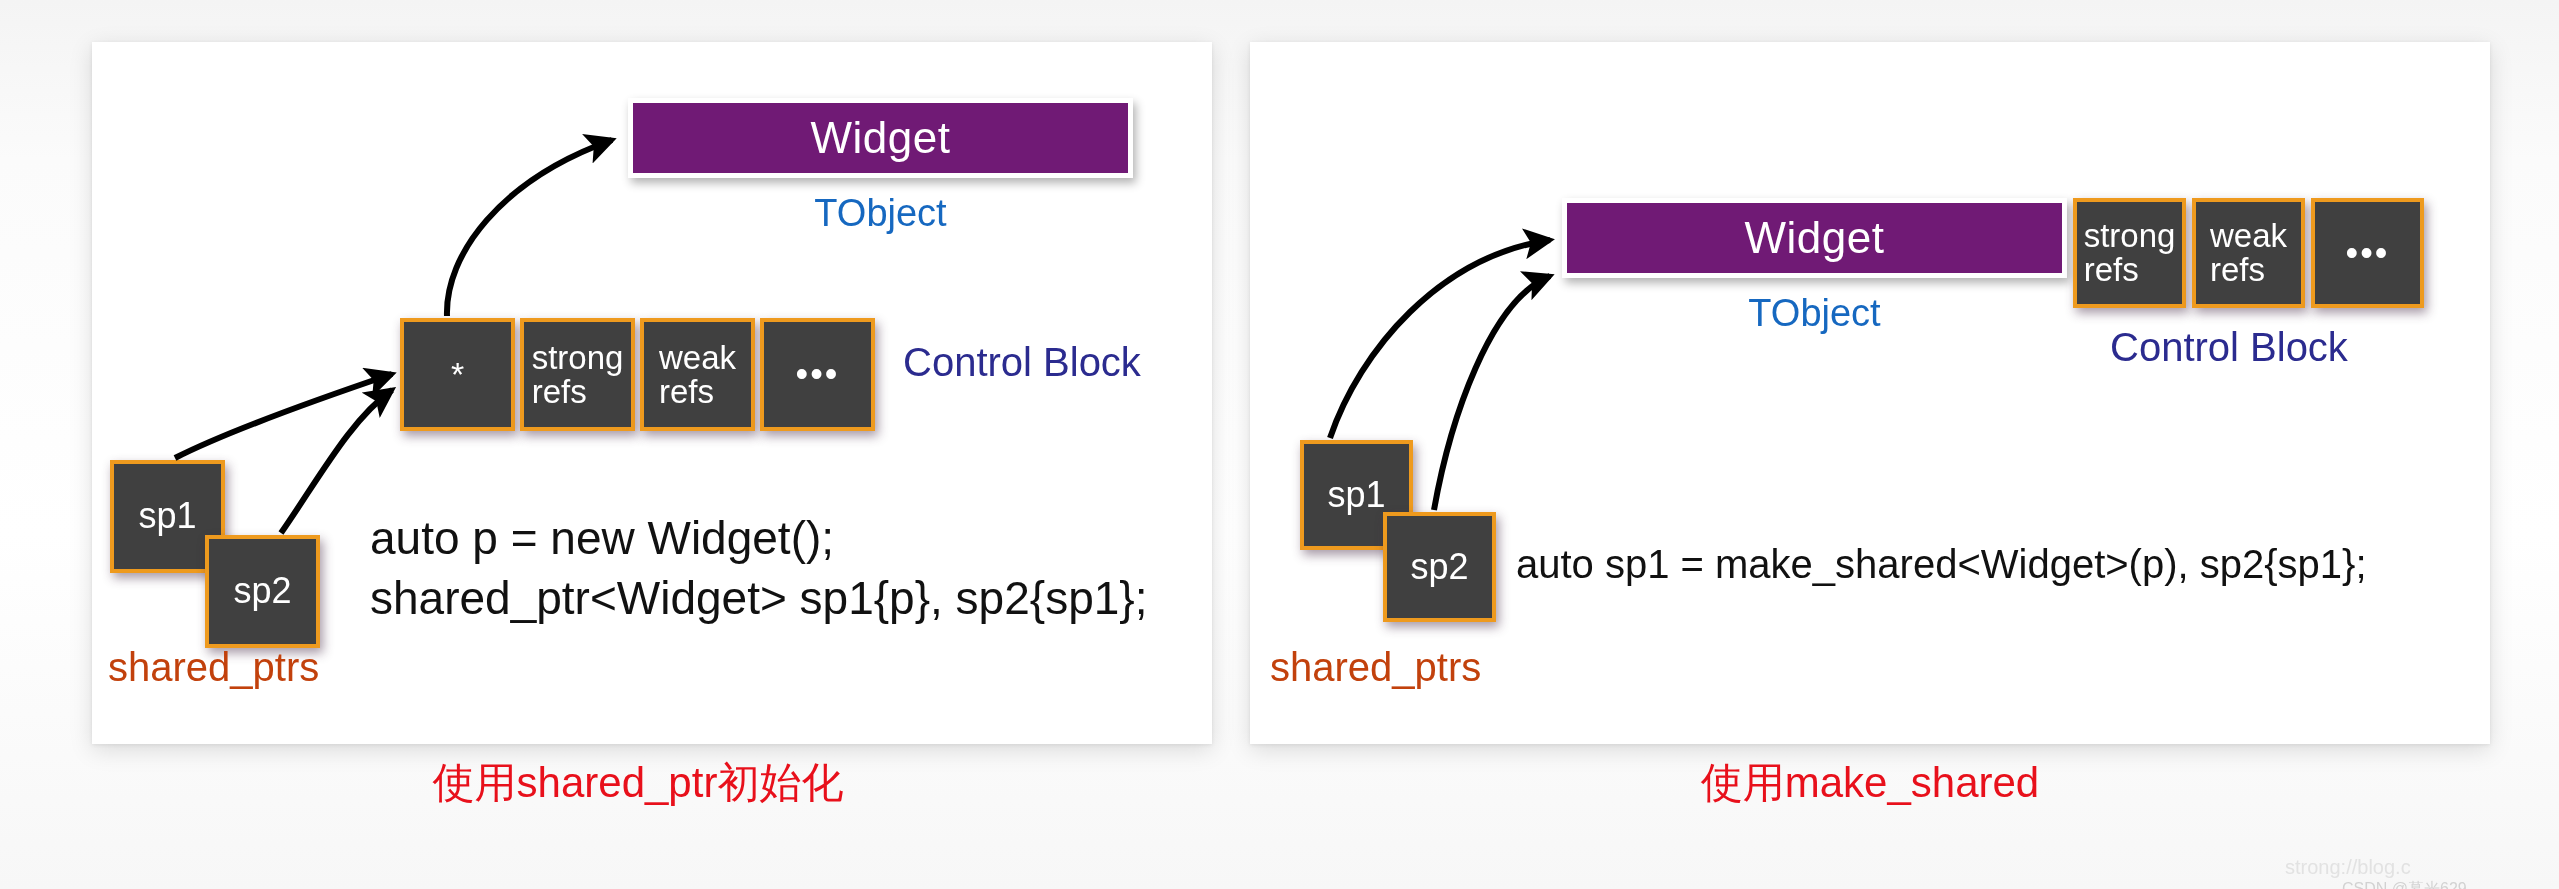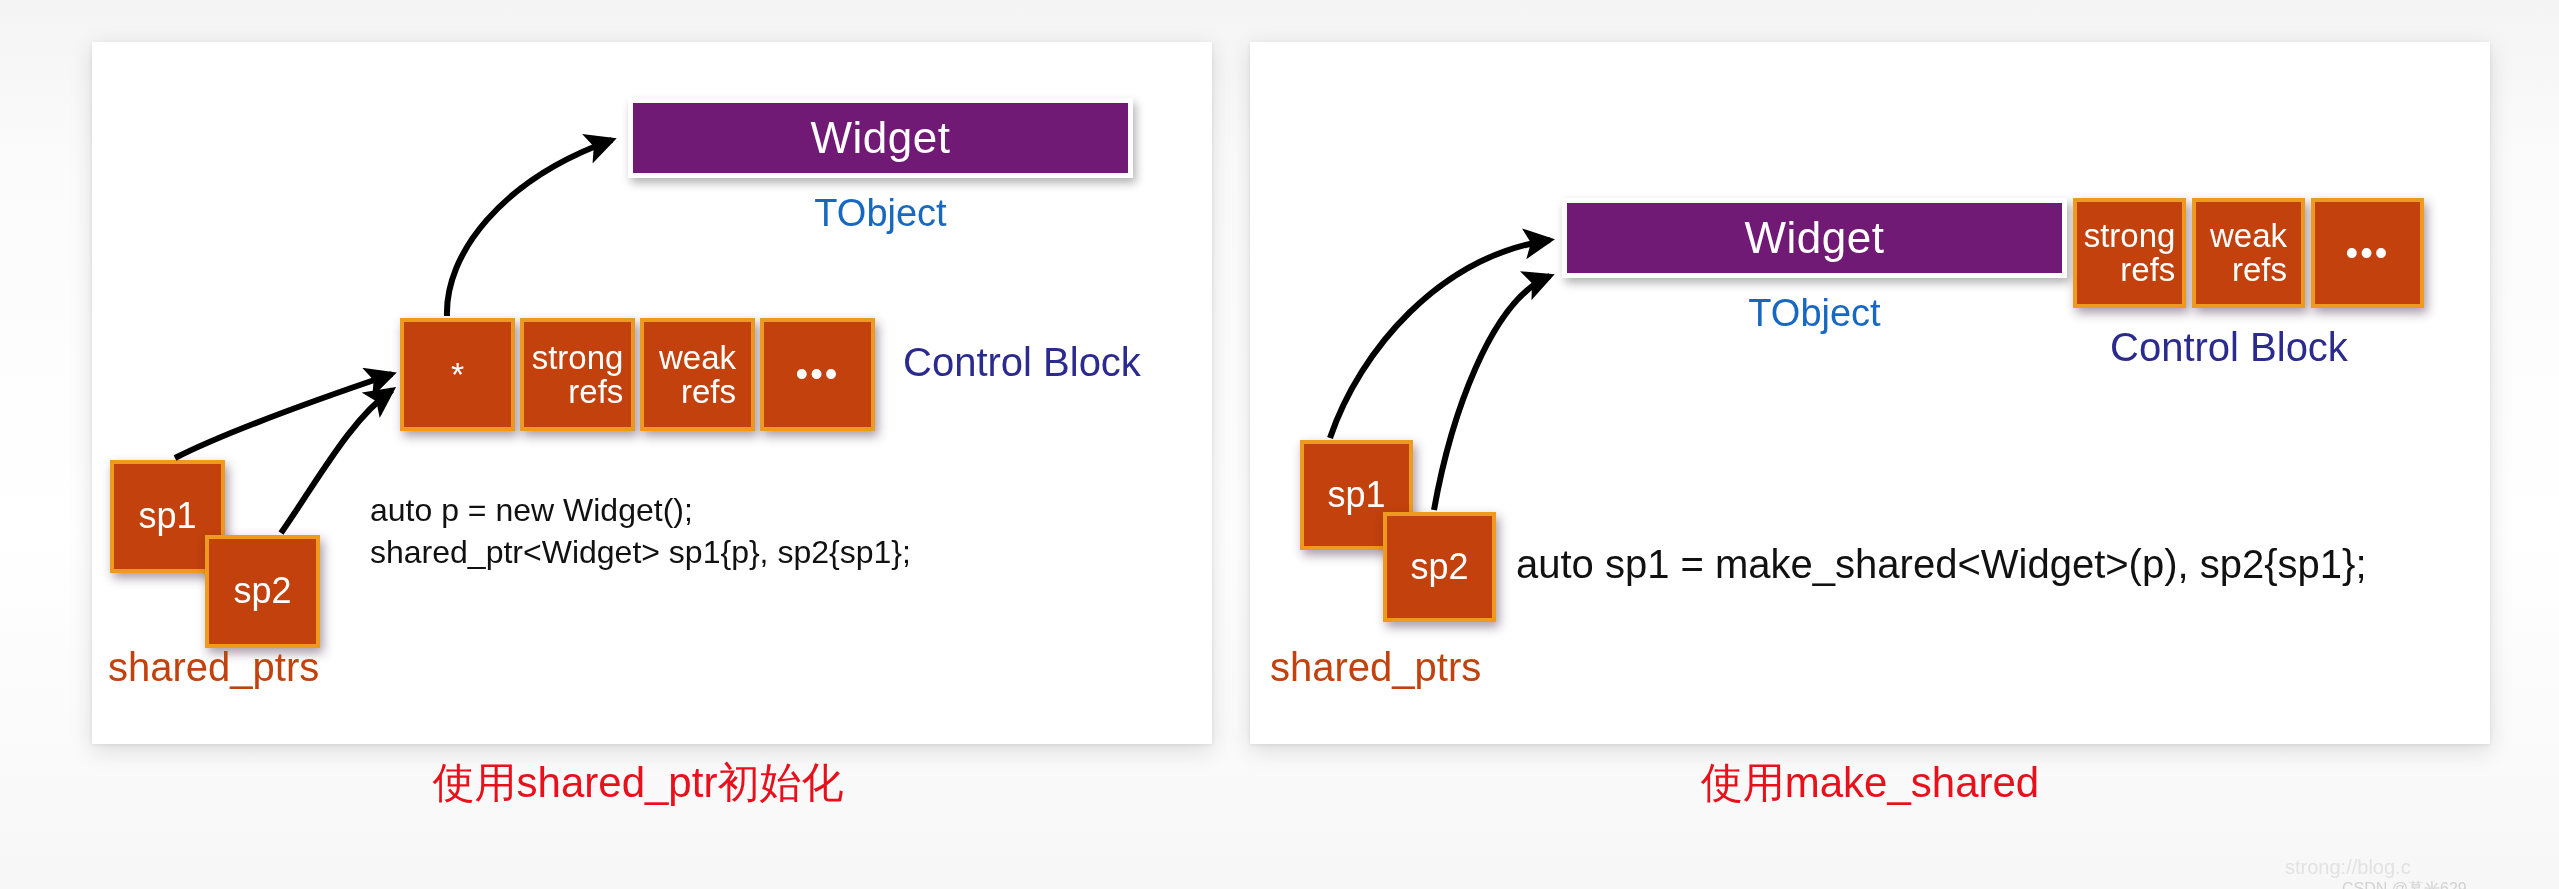--- a/index.html
+++ b/index.html
@@ -43,27 +43,27 @@
     position: absolute;
     color: #1668C0;
     font-weight: 400;
     text-align: center;
     white-space: nowrap;
   }
 
   
   .cell {
     position: absolute;
-    background: #c2410c;
+    background: #404040;
     border: 4px solid #EE9A1E;
     box-sizing: border-box;
     display: flex;
     align-items: center;
     justify-content: center;
-    text-align: right;
+    text-align: left;
     color: #ffffff;
     font-weight: 300;
     line-height: 1.02;
     box-shadow: 3px 5px 10px rgba(60,30,60,0.45);
   }
   .cell.dots { letter-spacing: 2px; }
 
   .cb-label {
     position: absolute;
     color: #2B2B8F;
@@ -139,21 +139,21 @@
 <div class="cb-label" style="left:903px; top:340px; font-size:40px;">Control Block</div>
 
 <div class="cell" style="left:110px; top:460px; width:115px; height:113px; font-size:36px;">
   <span>sp1</span>
 </div>
 <div class="cell" style="left:205px; top:535px; width:115px; height:113px; font-size:36px;">
   <span>sp2</span>
 </div>
 <div class="plain" style="left:108px; top:645px; font-size:40px;">shared_ptrs</div>
 
-<div class="code" style="left:370px; top:490px; font-size:32px;">auto p = new Widget();
+<div class="code" style="left:370px; top:509px; font-size:46px;">auto p = new Widget();
 shared_ptr&lt;Widget&gt; sp1{p}, sp2{sp1};</div>
 
 <div class="panel" id="panel-right"></div>
 
 <div class="widget-box" style="left:1562px; top:198px; width:505px; height:80px; font-size:44px;">
   <span>Widget</span>
 </div>
 <div class="tobject-label" style="left:1562px; top:292px; width:505px; font-size:38px;">TObject</div>
 
 <div class="cell" style="left:2073px; top:198px; width:113px; height:110px; font-size:33px; white-space:pre-line;">

